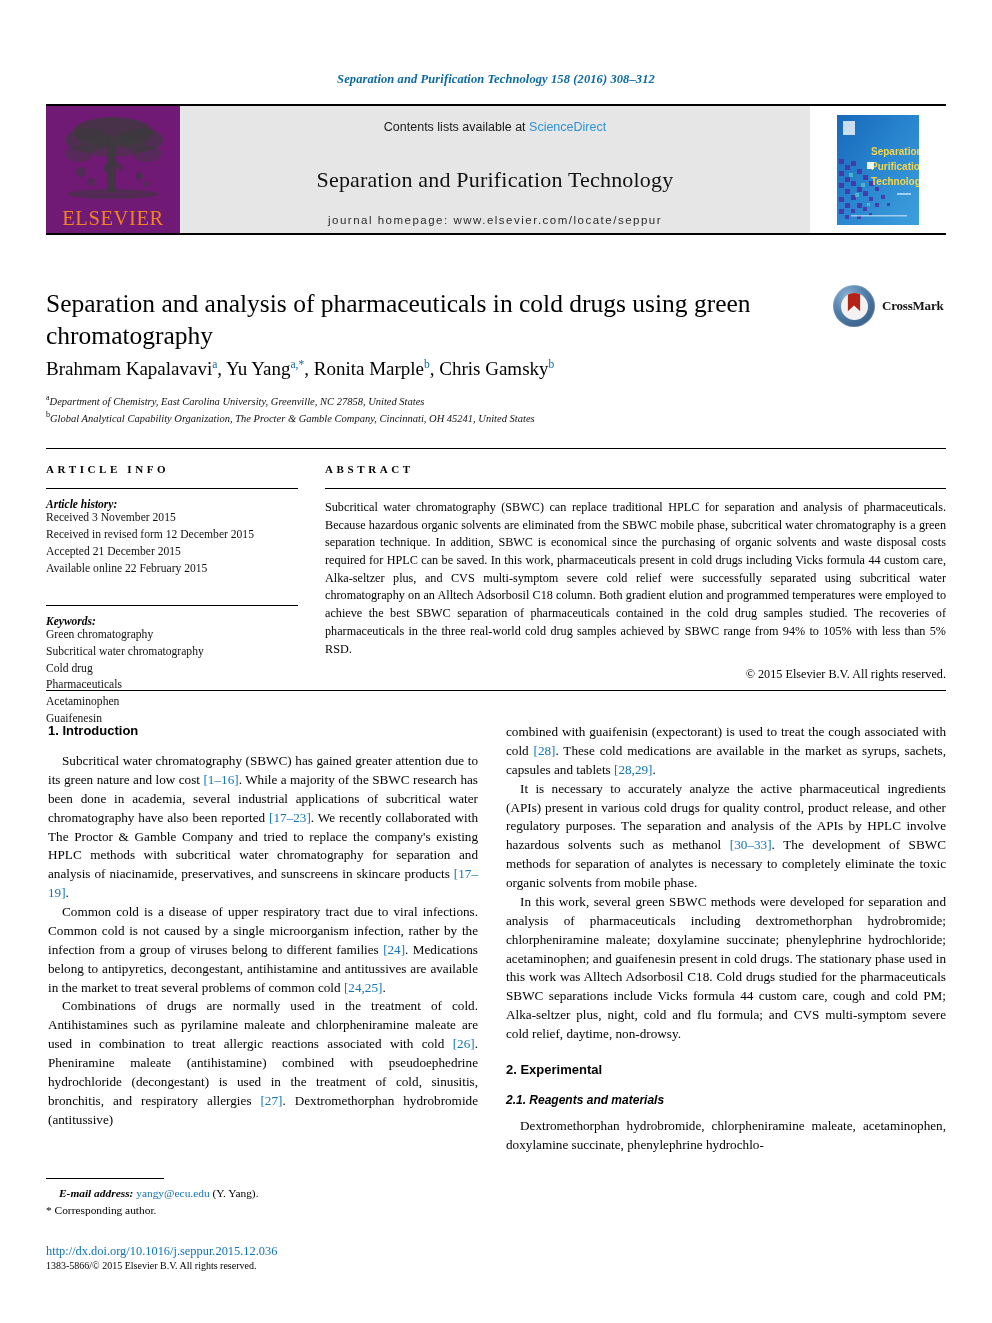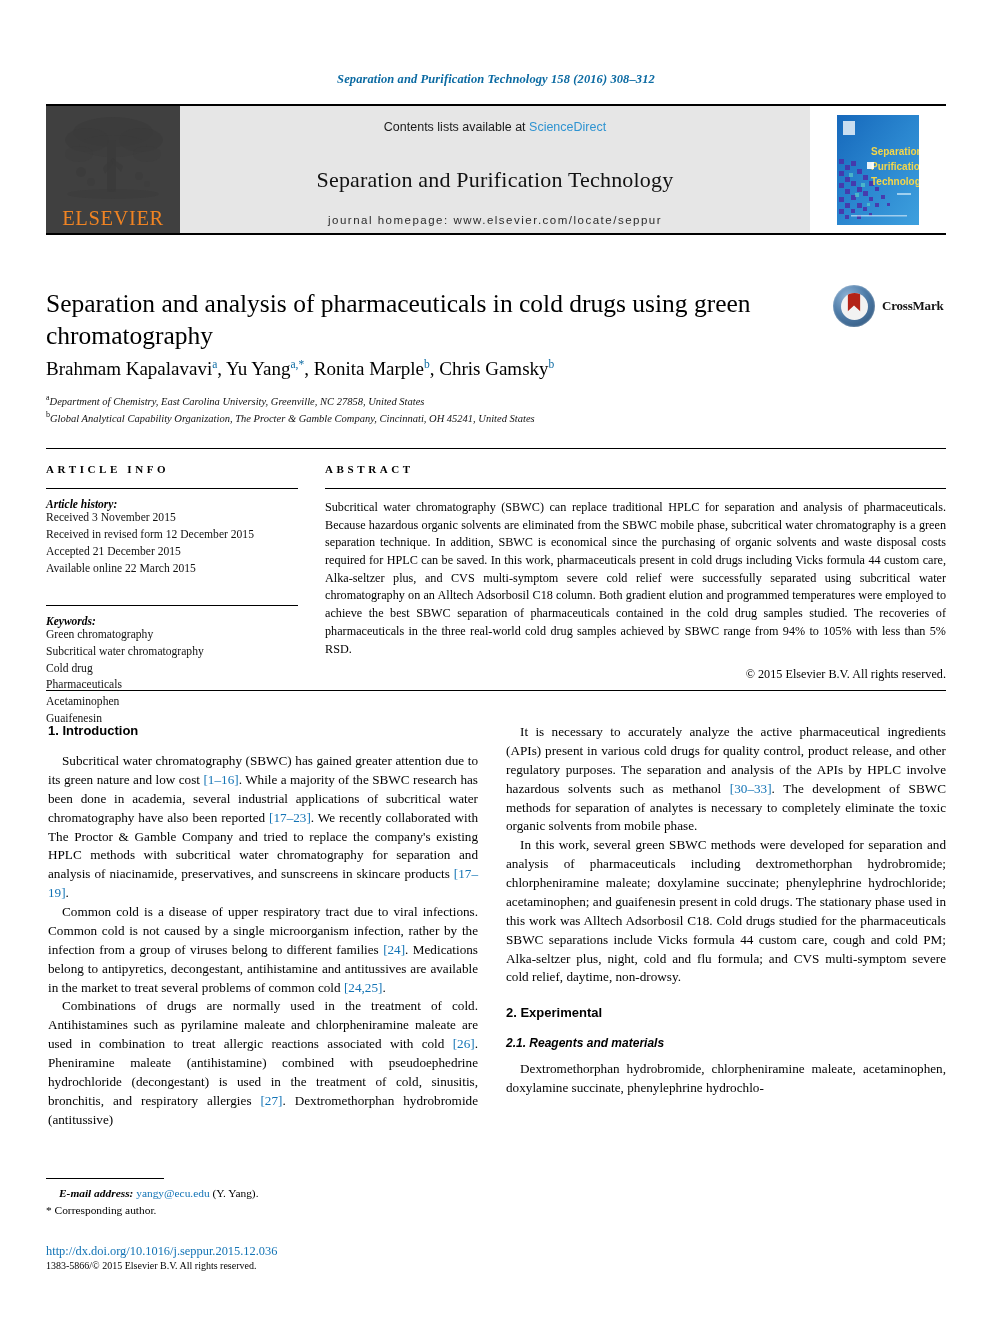--- a/index.html
+++ b/index.html
@@ -49,21 +49,21 @@
   .masthead-inner {
     position: relative;
     width: 100%;
     height: 100%;
     display: flex;
     align-items: stretch;
   }
   .elsevier-block {
     width: 134px;
     flex: 0 0 134px;
-    background: #404040;
+    background: #701a75;
     position: relative;
     display: flex;
     flex-direction: column;
     align-items: center;
     justify-content: flex-end;
     padding-bottom: 2px;
     box-sizing: border-box;
   }
   .tree-logo {
     width: 112px;
@@ -501,21 +501,21 @@
 
   <div class="rule-top"></div>
 
   <div class="info-col">
     <div class="col-head">ARTICLE INFO</div>
     <div class="info-rule"></div>
     <div class="hist-label">Article history:</div>
     <div class="info-line">Received 3 November 2015</div>
     <div class="info-line">Received in revised form 12 December 2015</div>
     <div class="info-line">Accepted 21 December 2015</div>
-    <div class="info-line">Available online 22 March 2015</div>
+    <div class="info-line">Available online 22 February 2015</div>
 
     <div class="kw-block">
       <div class="kw-rule"></div>
       <div class="kw-label">Keywords:</div>
       <div class="info-line">Green chromatography</div>
       <div class="info-line">Subcritical water chromatography</div>
       <div class="info-line">Cold drug</div>
       <div class="info-line">Pharmaceuticals</div>
       <div class="info-line">Acetaminophen</div>
       <div class="info-line">Guaifenesin</div>
@@ -532,20 +532,21 @@
   <div class="rule-bottom"></div>
 
   <div class="body-left">
     <h2 class="sec">1. Introduction</h2>
     <p class="para first">Subcritical water chromatography (SBWC) has gained greater attention due to its green nature and low cost <span class="ref" style="color:#1273b5">[1–16]</span>. While a majority of the SBWC research has been done in academia, several industrial applications of subcritical water chromatography have also been reported <span class="ref" style="color:#1273b5">[17–23]</span>. We recently collaborated with The Proctor &amp; Gamble Company and tried to replace the company's existing HPLC methods with subcritical water chromatography for separation and analysis of niacinamide, preservatives, and sunscreens in skincare products <span class="ref" style="color:#1273b5">[17–19]</span>.</p>
     <p class="para">Common cold is a disease of upper respiratory tract due to viral infections. Common cold is not caused by a single microorganism infection, rather by the infection from a group of viruses belong to different families <span class="ref" style="color:#1273b5">[24]</span>. Medications belong to antipyretics, decongestant, antihistamine and antitussives are available in the market to treat several problems of common cold <span class="ref" style="color:#1273b5">[24,25]</span>.</p>
     <p class="para">Combinations of drugs are normally used in the treatment of cold. Antihistamines such as pyrilamine maleate and chlorpheniramine maleate are used in combination to treat allergic reactions associated with cold <span class="ref" style="color:#1273b5">[26]</span>. Pheniramine maleate (antihistamine) combined with pseudoephedrine hydrochloride (decongestant) is used in the treatment of cold, sinusitis, bronchitis, and respiratory allergies <span class="ref" style="color:#1273b5">[27]</span>. Dextromethorphan hydrobromide (antitussive)</p>
   </div>
 
   <div class="body-right">
+    <p class="para cont">combined with guaifenisin (expectorant) is used to treat the cough associated with cold <span class="ref" style="color:#1273b5">[28]</span>. These cold medications are available in the market as syrups, sachets, capsules and tablets <span class="ref" style="color:#1273b5">[28,29]</span>.</p>
     <p class="para">It is necessary to accurately analyze the active pharmaceutical ingredients (APIs) present in various cold drugs for quality control, product release, and other regulatory purposes. The separation and analysis of the APIs by HPLC involve hazardous solvents such as methanol <span class="ref" style="color:#1273b5">[30–33]</span>. The development of SBWC methods for separation of analytes is necessary to completely eliminate the toxic organic solvents from mobile phase.</p>
     <p class="para">In this work, several green SBWC methods were developed for separation and analysis of pharmaceuticals including dextromethorphan hydrobromide; chlorpheniramine maleate; doxylamine succinate; phenylephrine hydrochloride; acetaminophen; and guaifenesin present in cold drugs. The stationary phase used in this work was Alltech Adsorbosil C18. Cold drugs studied for the pharmaceuticals SBWC separations include Vicks formula 44 custom care, cough and cold PM; Alka-seltzer plus, night, cold and flu formula; and CVS multi-symptom severe cold relief, daytime, non-drowsy.</p>
     <h2 class="sec" style="margin-top:18px;margin-bottom:10px;">2. Experimental</h2>
     <h3 class="subsec">2.1. Reagents and materials</h3>
     <p class="para">Dextromethorphan hydrobromide, chlorpheniramine maleate, acetaminophen, doxylamine succinate, phenylephrine hydrochlo-</p>
   </div>
 
   <div class="footnote">
     <div class="fn-rule"></div>
     <div class="fn-line fn-indent">

